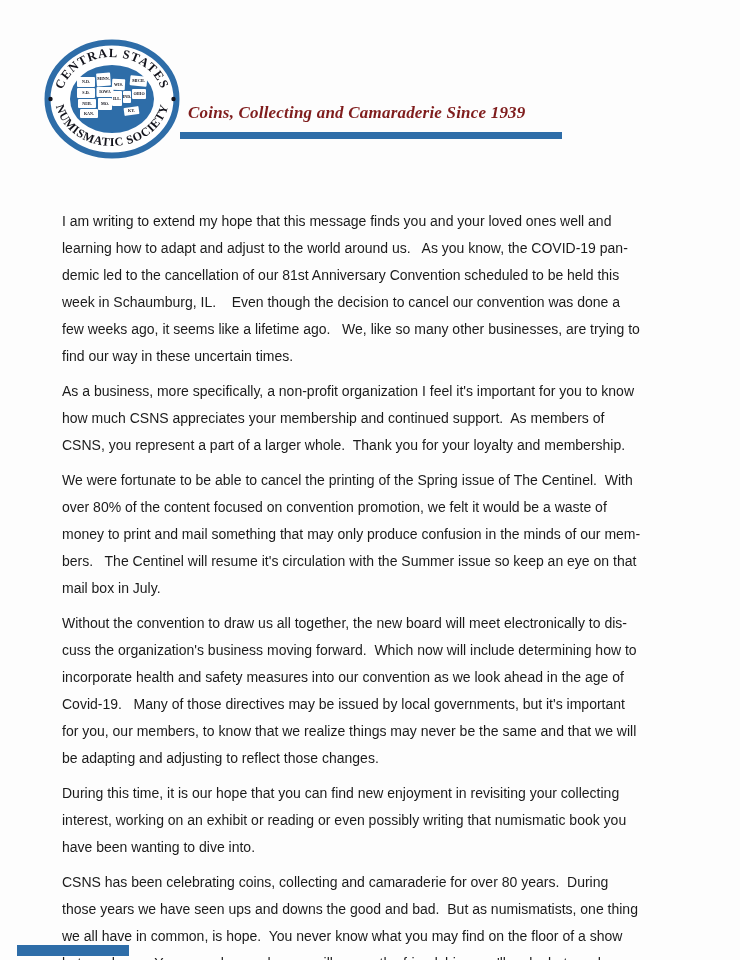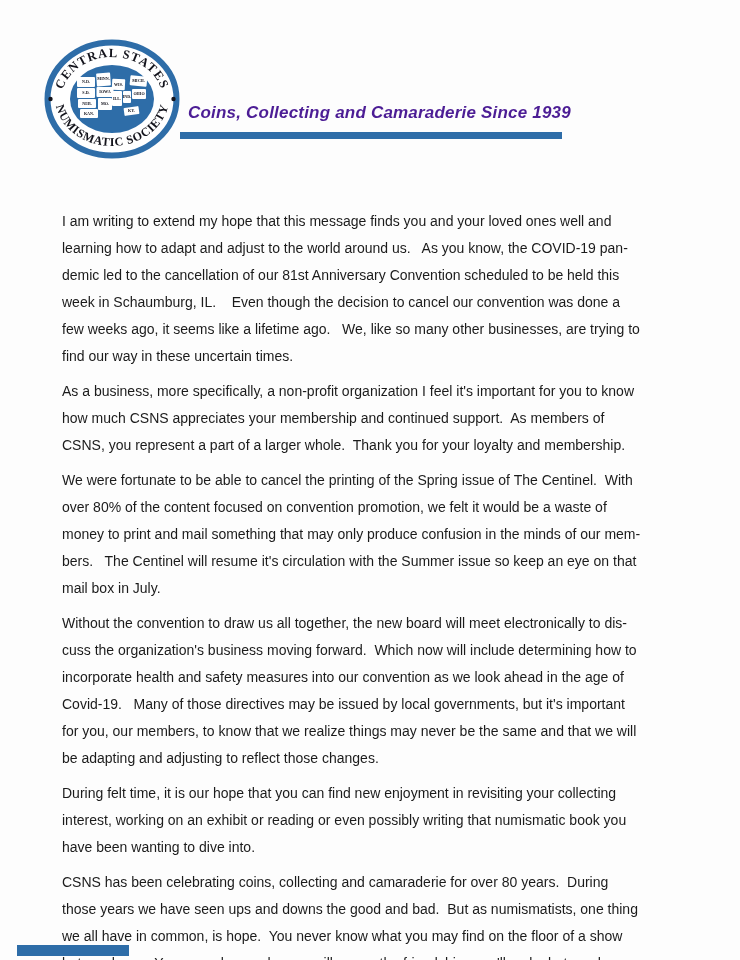--- a/index.html
+++ b/index.html
@@ -16,23 +16,23 @@
   .seal { position: absolute; left: 44px; top: 38px; width: 136px; height: 122px; }
   .seal text { font-family: "Liberation Serif", serif; }
   .arc-text { font-size: 12.5px; font-weight: bold; fill: #14141c; letter-spacing: 1.2px; }
   .arc-text-bottom { font-size: 12px; font-weight: bold; fill: #14141c; letter-spacing: 0.6px; }
   .state-label { font-family: "Liberation Sans", sans-serif; font-size: 4.1px; font-weight: bold; fill: #10101a;
                  text-anchor: middle; dominant-baseline: middle; }
 
   
   .tagline {
     position: absolute; left: 188px; top: 103px;
-    font-family: Liberation Sans, sans-serif;
+    font-family: Liberation Serif, serif;
     font-style: italic; font-weight: bold;
-    font-size: 17px; color: #4c1d95; letter-spacing: 0.2px; text-align: right;
+    font-size: 17px; color: #7f1d1d; letter-spacing: 0.2px; text-align: right;
   }
   .header-rule {
     position: absolute; left: 180px; top: 132px;
     width: 382px; height: 7px;
   }
 
   
   .letter {
     position: absolute; left: 62px; top: 208px; width: 645px;
     color: #1b1b1b;
@@ -125,21 +125,21 @@
 over 80% of the content focused on convention promotion, we felt it would be a waste of
 money to print and mail something that may only produce confusion in the minds of our mem-
 bers.   The Centinel will resume it's circulation with the Summer issue so keep an eye on that
 mail box in July.</p>
     <p class="para">Without the convention to draw us all together, the new board will meet electronically to dis-
 cuss the organization's business moving forward.  Which now will include determining how to
 incorporate health and safety measures into our convention as we look ahead in the age of
 Covid-19.   Many of those directives may be issued by local governments, but it's important
 for you, our members, to know that we realize things may never be the same and that we will
 be adapting and adjusting to reflect those changes.</p>
-    <p class="para">During felt time, it is our hope that you can find new enjoyment in revisiting your collecting
+    <p class="para">During this time, it is our hope that you can find new enjoyment in revisiting your collecting
 interest, working on an exhibit or reading or even possibly writing that numismatic book you
 have been wanting to dive into.</p>
     <p class="para">CSNS has been celebrating coins, collecting and camaraderie for over 80 years.  During
 those years we have seen ups and downs the good and bad.  But as numismatists, one thing
 we all have in common, is hope.  You never know what you may find on the floor of a show
 but you hope.  You never know who you will see or the friendships you'll make but you hope.
 We are accustomed to the unknown.  Every time we step onto a bourse we don't know if we
 will be disappointed,  surprised or jubilant.    So, let's all continue to hope.</p>
     <p class="closing">God times you all.</p>
     <p class="signature">Mitch  Ernst  - President</p>

